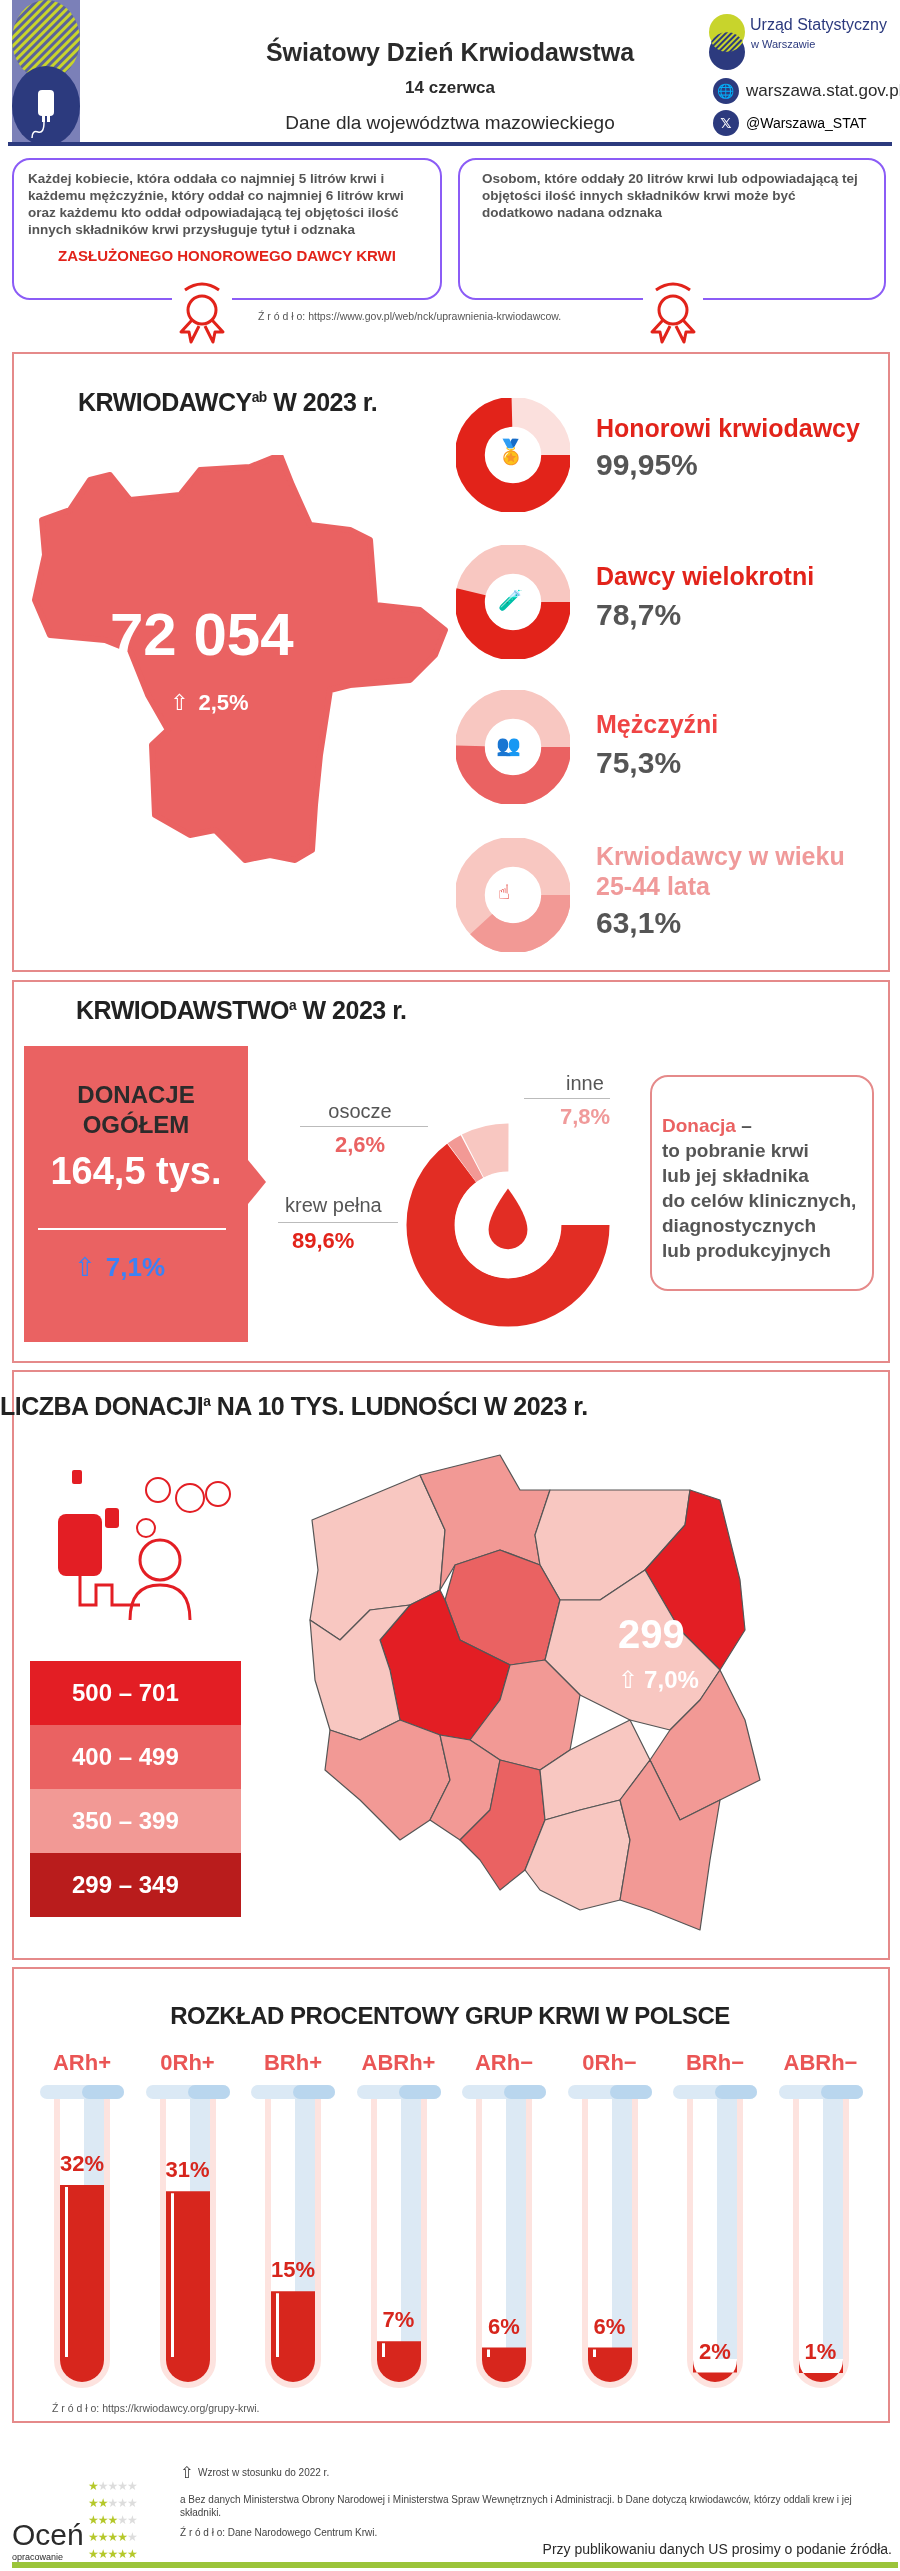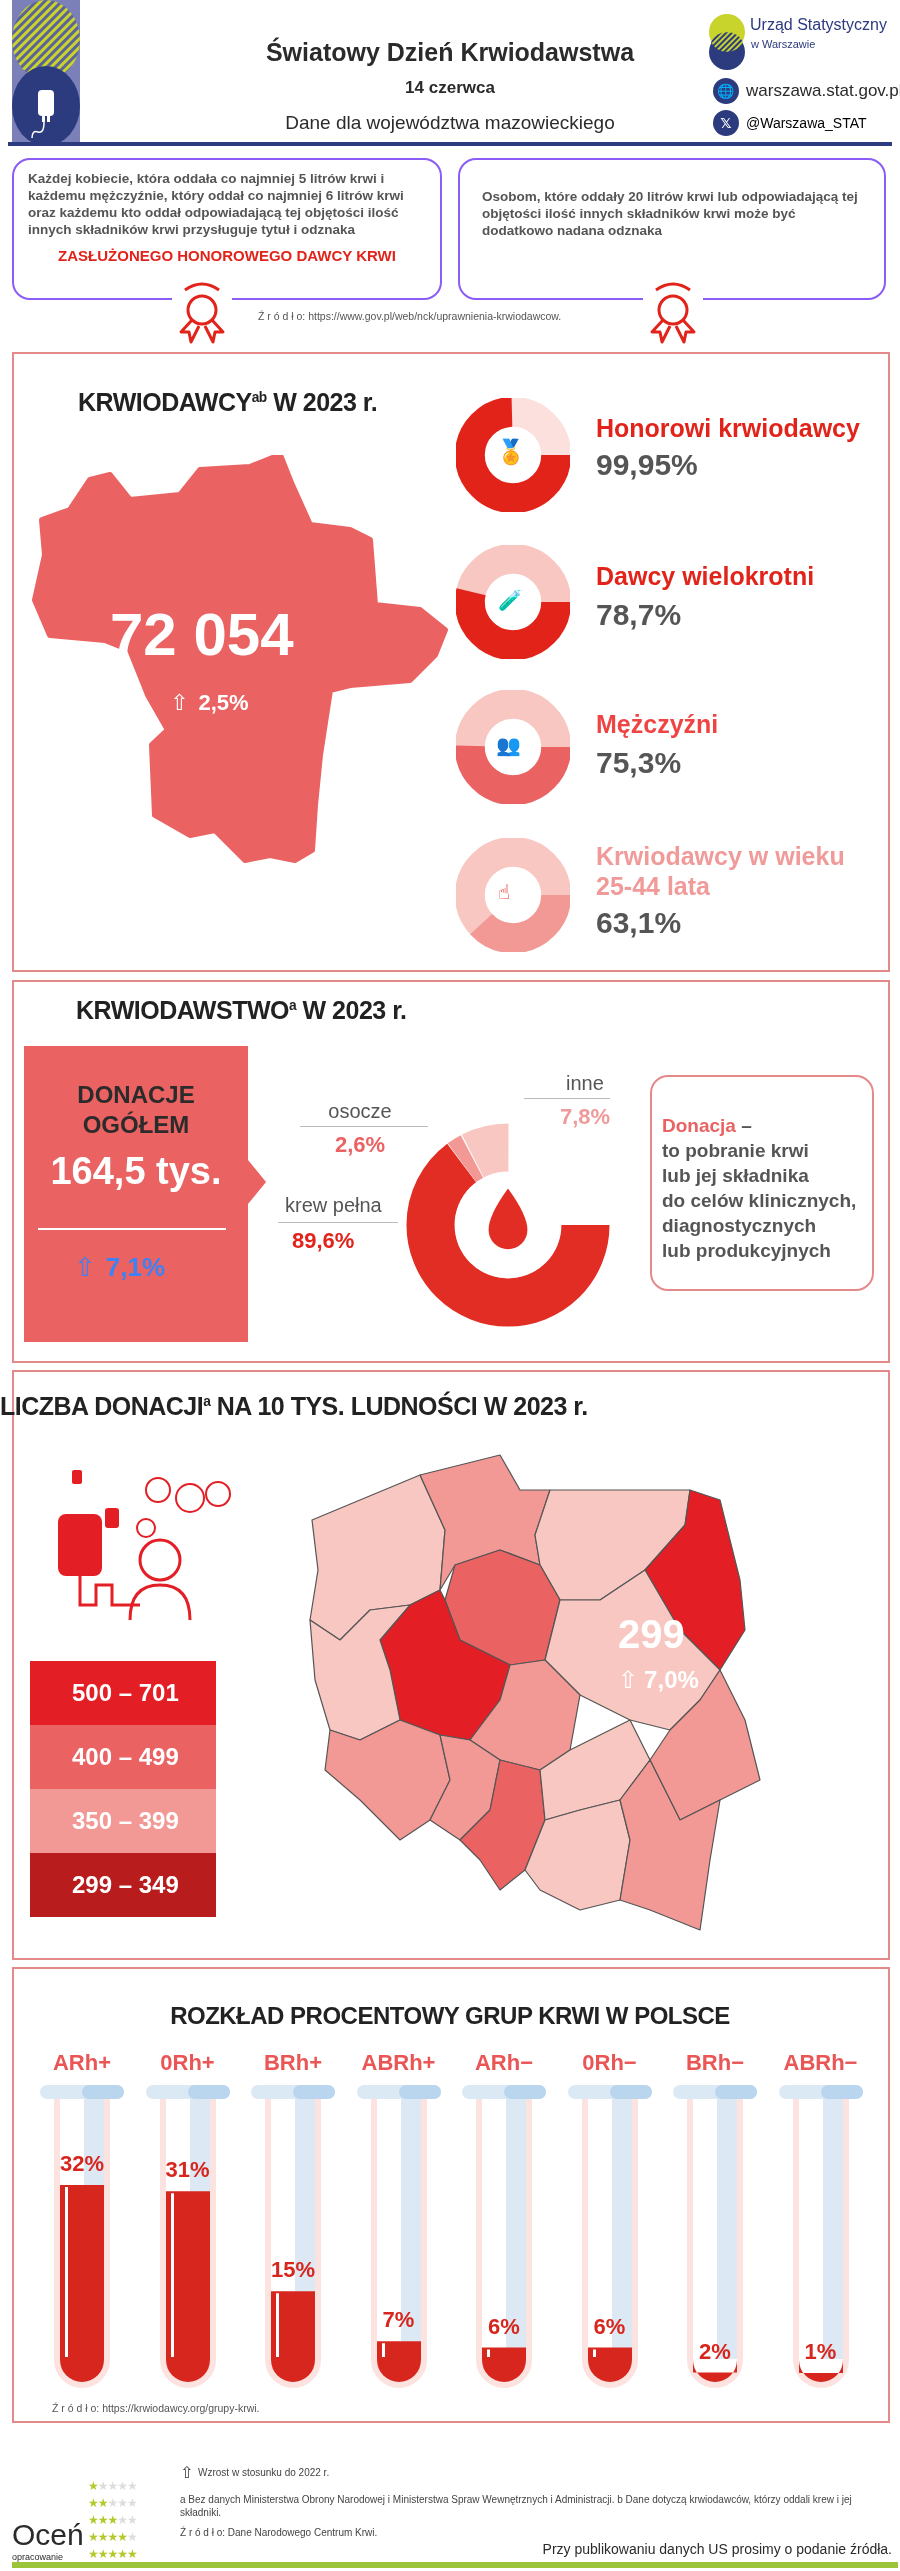--- a/index.html
+++ b/index.html
@@ -19,21 +19,21 @@
 #hdr-sub{left:0;width:900px;text-align:center;top:112px;font-size:19px;color:#2b2b2b}
 .icoc{width:26px;height:26px;border-radius:50%;background:#2c3a7e;color:#fff;display:flex;align-items:center;justify-content:center;font-size:14px}
 
 .info{position:absolute;top:158px;height:142px;border:2px solid #8b5cf6;border-radius:18px;padding:10px 14px;font-size:13.5px;font-weight:bold;color:#555;line-height:17px}
 .info .hl{color:#e2231a;font-size:15px;text-align:center;margin-top:8px;line-height:19px}
 .source{font-size:10.5px;color:#555}
 
 .stat-label{font-weight:bold;font-size:25px;line-height:28px}
 .stat-value{font-weight:bold;font-size:30px;color:#555;line-height:34px}
 
-.leg{position:absolute;left:30px;width:186px;height:64px;color:#fff;font-weight:bold;font-size:24px;display:flex;align-items:center;padding-left:42px}
+.leg{position:absolute;left:30px;width:211px;height:64px;color:#fff;font-weight:bold;font-size:24px;display:flex;align-items:center;padding-left:42px}
 
 .tube-label{position:absolute;font-weight:bold;font-size:22px;color:#ea5555;text-align:center;width:100px}
 .tube-pct{position:absolute;font-weight:bold;font-size:22px;color:#d7261d;text-align:center;width:70px}
 </style>
 </head>
 <body>
 
 <div class="abs" id="logo-left">
   <svg width="72" height="146" viewBox="0 0 72 146">
     <defs>
@@ -73,21 +73,21 @@
 <div class="abs icoc" style="left:713px;top:78px">🌐</div>
 <div class="abs" style="left:746px;top:81px;font-size:17px;color:#2b2b2b">warszawa.stat.gov.pl</div>
 <div class="abs icoc" style="left:713px;top:110px;font-weight:bold">𝕏</div>
 <div class="abs" style="left:746px;top:115px;font-size:14px;color:#000000">@Warszawa_STAT</div>
 <div class="abs" id="hdr-bar"></div>
 
 <div class="info" style="left:12px;width:430px">
   <div>Każdej kobiecie, która oddała co najmniej 5 litrów krwi i każdemu mężczyźnie, który oddał co najmniej 6 litrów krwi oraz każdemu kto oddał odpowiadającą tej objętości ilość innych składników krwi przysługuje tytuł i odznaka</div>
   <div class="hl">ZASŁUŻONEGO HONOROWEGO DAWCY KRWI</div>
 </div>
-<div class="info" style="left:458px;width:428px;padding:28px 22px">
+<div class="info" style="left:458px;width:428px;padding:10px 22px">
   <div>Osobom, które oddały 20 litrów krwi lub odpowiadającą tej objętości ilość innych składników krwi może być dodatkowo nadana odznaka</div>
 </div>
 <div class="abs" style="left:167px;top:280px">
   <svg width="70" height="66" viewBox="0 0 70 66">
       <rect x="5" y="0" width="60" height="20" fill="#fff"></rect>
       <path d="M18 10 Q35 -2 52 10" stroke="#e2231a" stroke-width="3" fill="none"></path>
       <circle cx="35" cy="30" r="14" stroke="#e2231a" stroke-width="3" fill="#fff"></circle>
       <path d="M25 40 L14 52 L22 52 L24 62 L32 46 M45 40 L56 52 L48 52 L46 62 L38 46" stroke="#e2231a" stroke-width="3" fill="none" stroke-linejoin="round"></path>
     </svg>
 </div>

